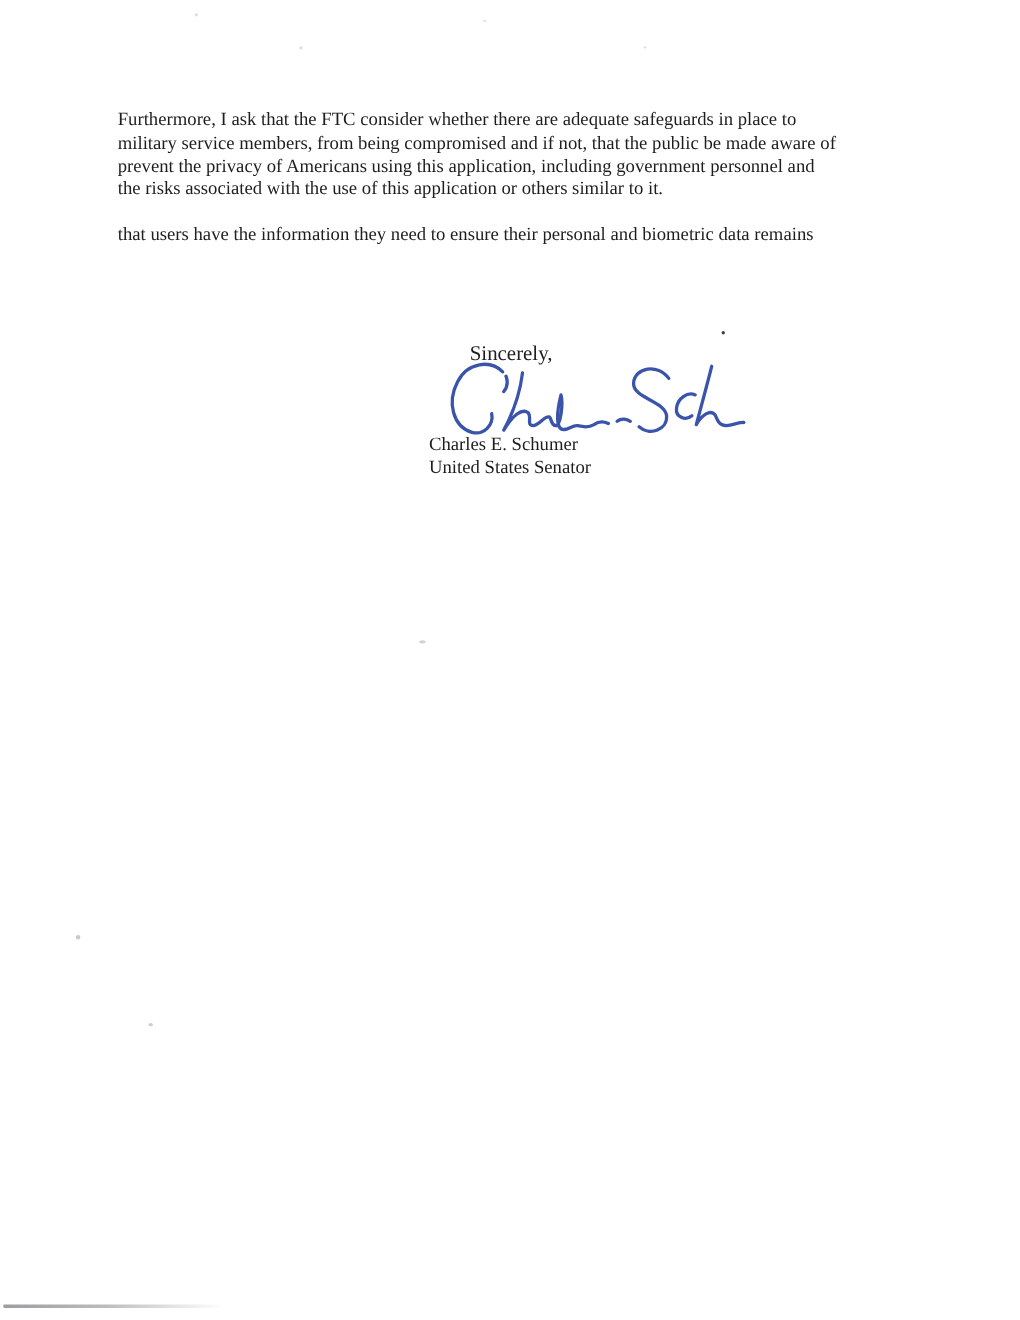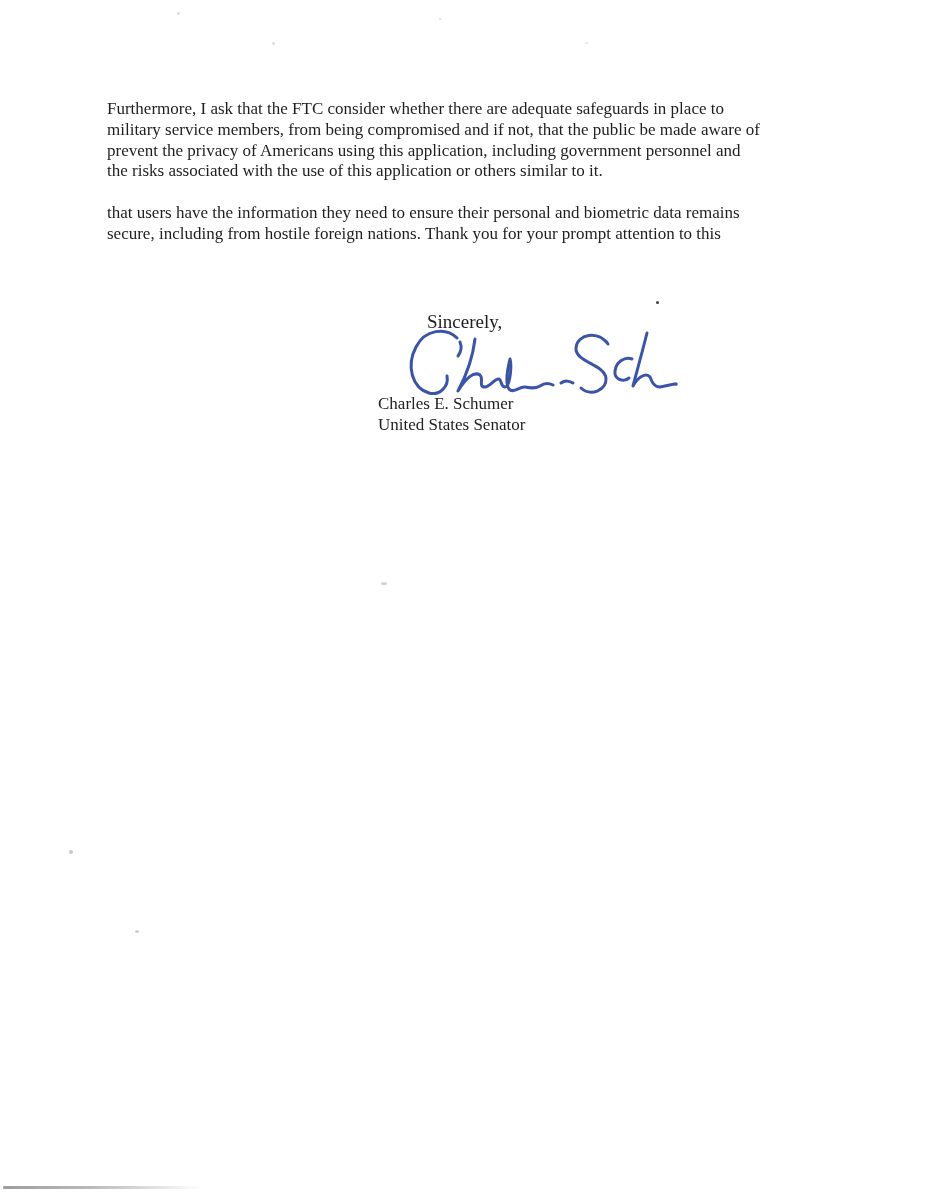--- a/index.html
+++ b/index.html
@@ -37,21 +37,21 @@
   .signature-wrap {
     position: absolute;
     left: 404px;
     top: 326px;
     width: 282px;
     height: 76px;
   }
   .signature-wrap svg { display: block; width: 282px; height: 76px; }
   .signer-block {
     position: absolute;
-    left: 378px;
+    left: 390px;
     top: 394px;
     font-size: 17px;
     line-height: 20.6px;
   }
   .ink-dot {
     position: absolute;
     left: 656px;
     top: 301px;
     width: 3px;
     height: 3px;
@@ -86,21 +86,20 @@
 
   <div class="body-text">
     <p class="para">
       <span class="line">Furthermore, I ask that the FTC consider whether there are adequate safeguards in place to</span>
       <span class="line">military service members, from being compromised and if not, that the public be made aware of</span>
       <span class="line">prevent the privacy of Americans using this application, including government personnel and</span>
       <span class="line">the risks associated with the use of this application or others similar to it.</span>
     </p>
     <p class="para">
       <span class="line">that users have the information they need to ensure their personal and biometric data remains</span>
-      <span class="line">secure, including from hostile foreign nations. Thank you for your prompt attention to this</span>
     </p>
   </div>
 
   <div class="closing">Sincerely,</div>
 
   <div class="signature-wrap">
     <svg viewBox="0 0 282 76" xmlns="http://www.w3.org/2000/svg">
       <g fill="none" stroke="#3a54ac" stroke-width="3" stroke-linecap="round" stroke-linejoin="round">
 
         <path d="M53,12 C42,1 21,3 12,21 C2,40 8,62 25,67 C36,70 45,60 43,50"></path>

